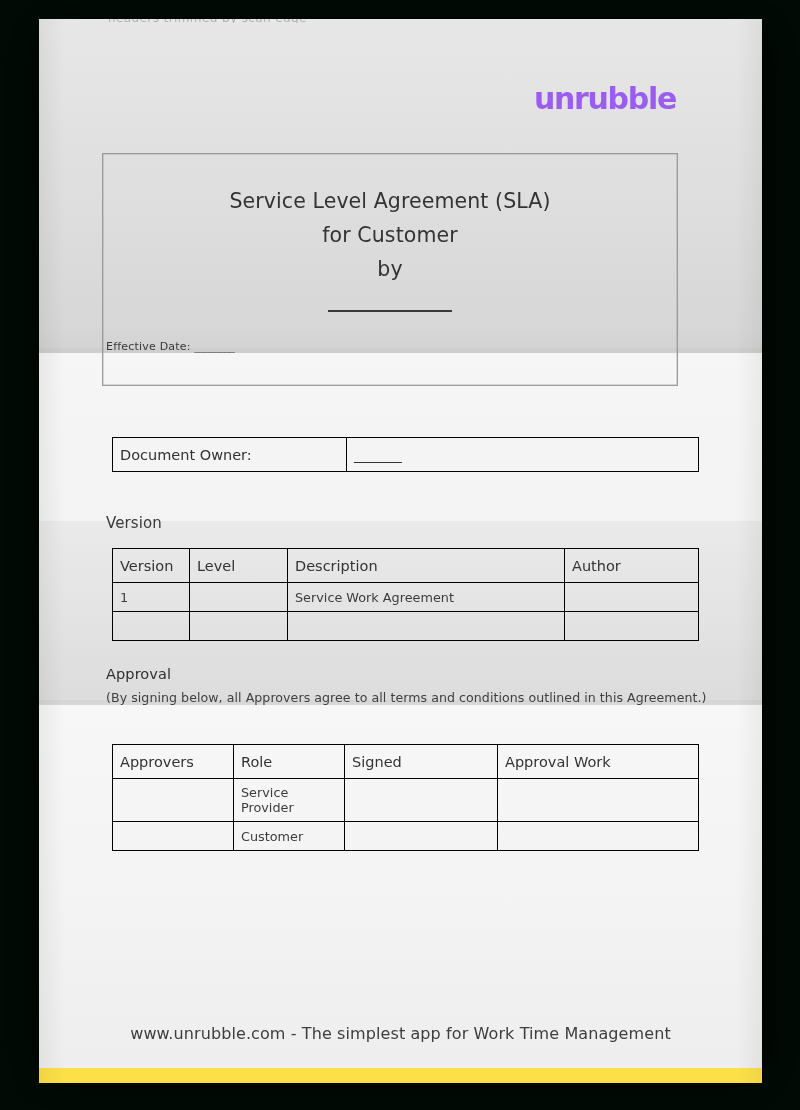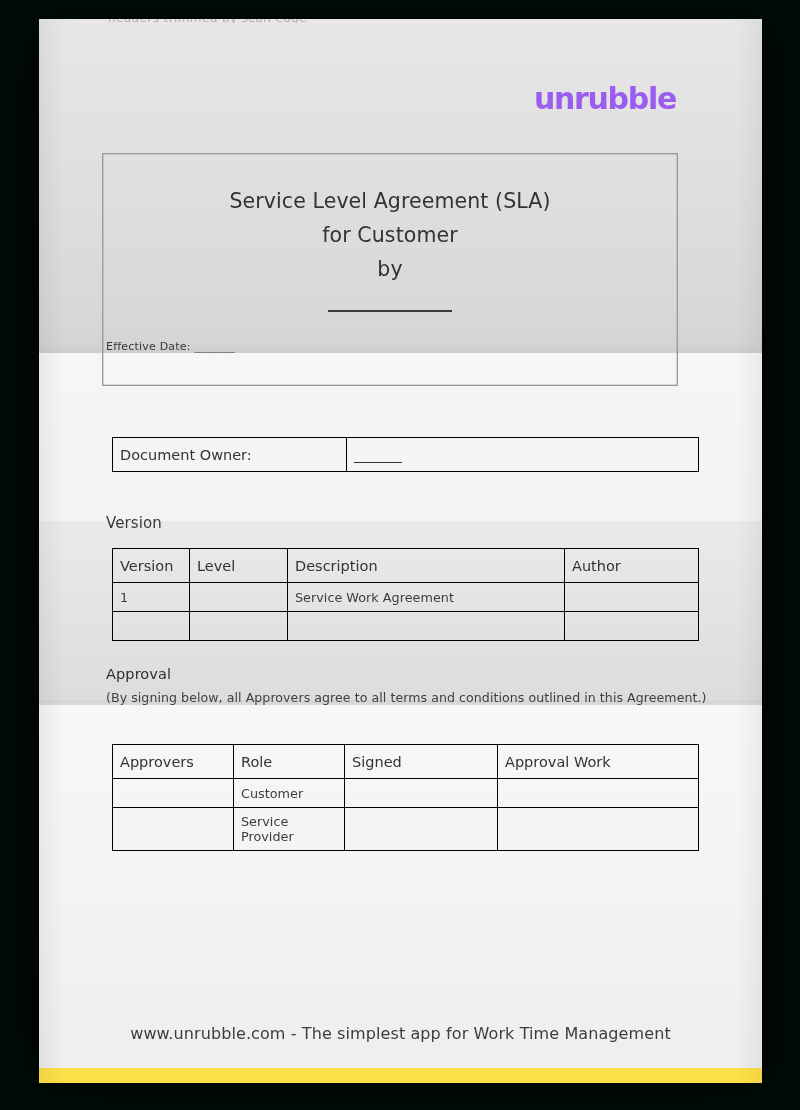--- a/index.html
+++ b/index.html
@@ -327,27 +327,27 @@
         </colgroup>
         <tbody>
           <tr>
             <td class="hdr">Approvers</td>
             <td class="hdr">Role</td>
             <td class="hdr">Signed</td>
             <td class="hdr">Approval Work</td>
           </tr>
           <tr>
             <td class="body"></td>
+            <td class="body">Service Provider</td>
+            <td class="body"></td>
+            <td class="body"></td>
+          </tr>
+          <tr>
+            <td class="body"></td>
             <td class="body">Customer</td>
-            <td class="body"></td>
-            <td class="body"></td>
-          </tr>
-          <tr>
-            <td class="body"></td>
-            <td class="body">Service Provider</td>
             <td class="body"></td>
             <td class="body"></td>
           </tr>
         </tbody>
       </table>
 
       <div class="footer">www.unrubble.com - The simplest app for Work Time Management</div>
 
     </div>
   </div>

